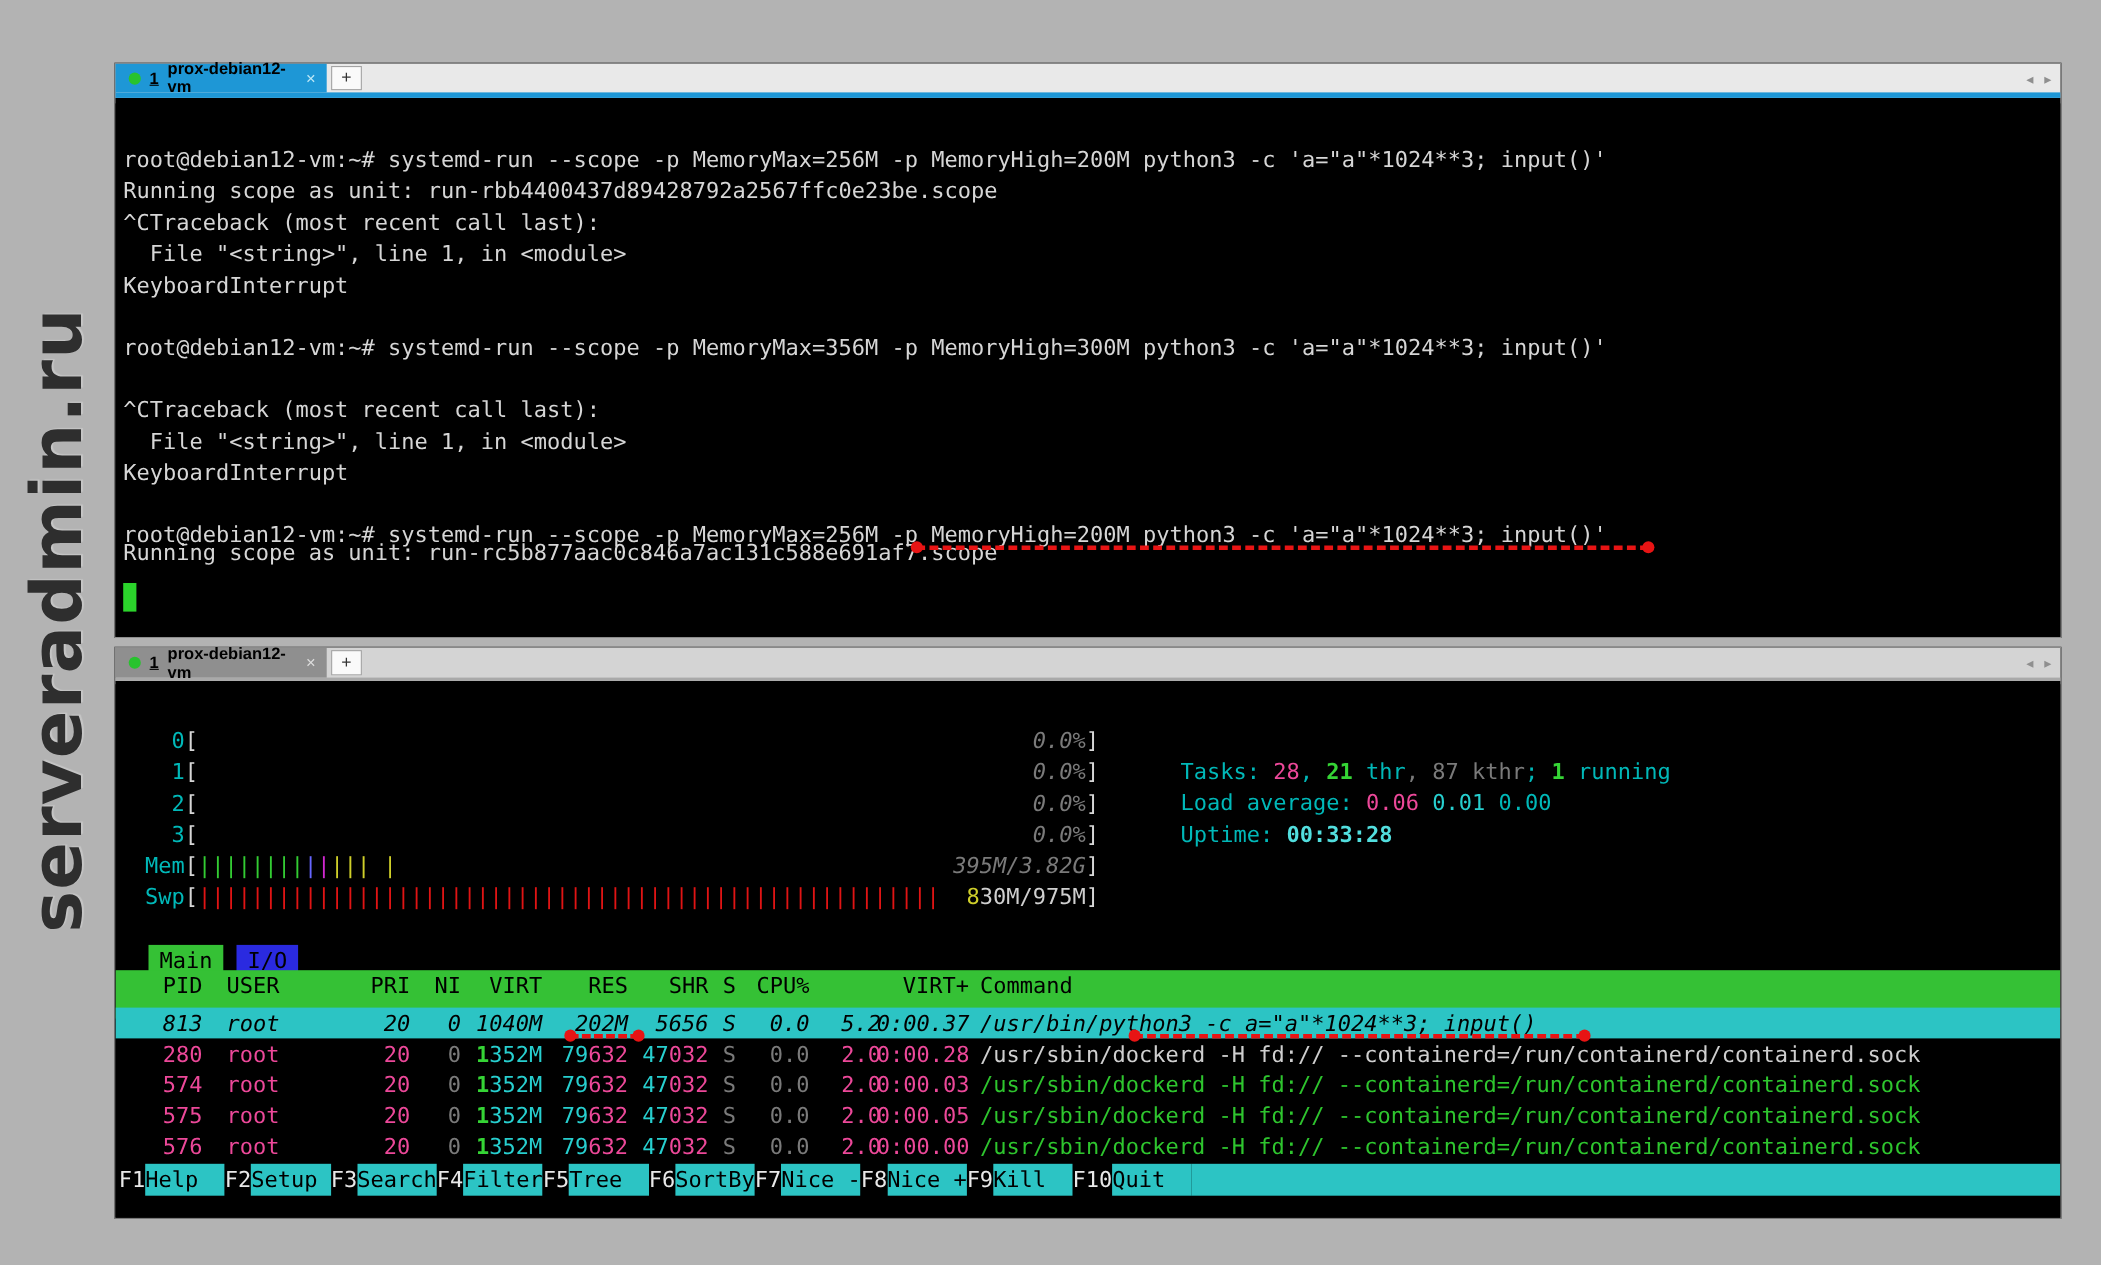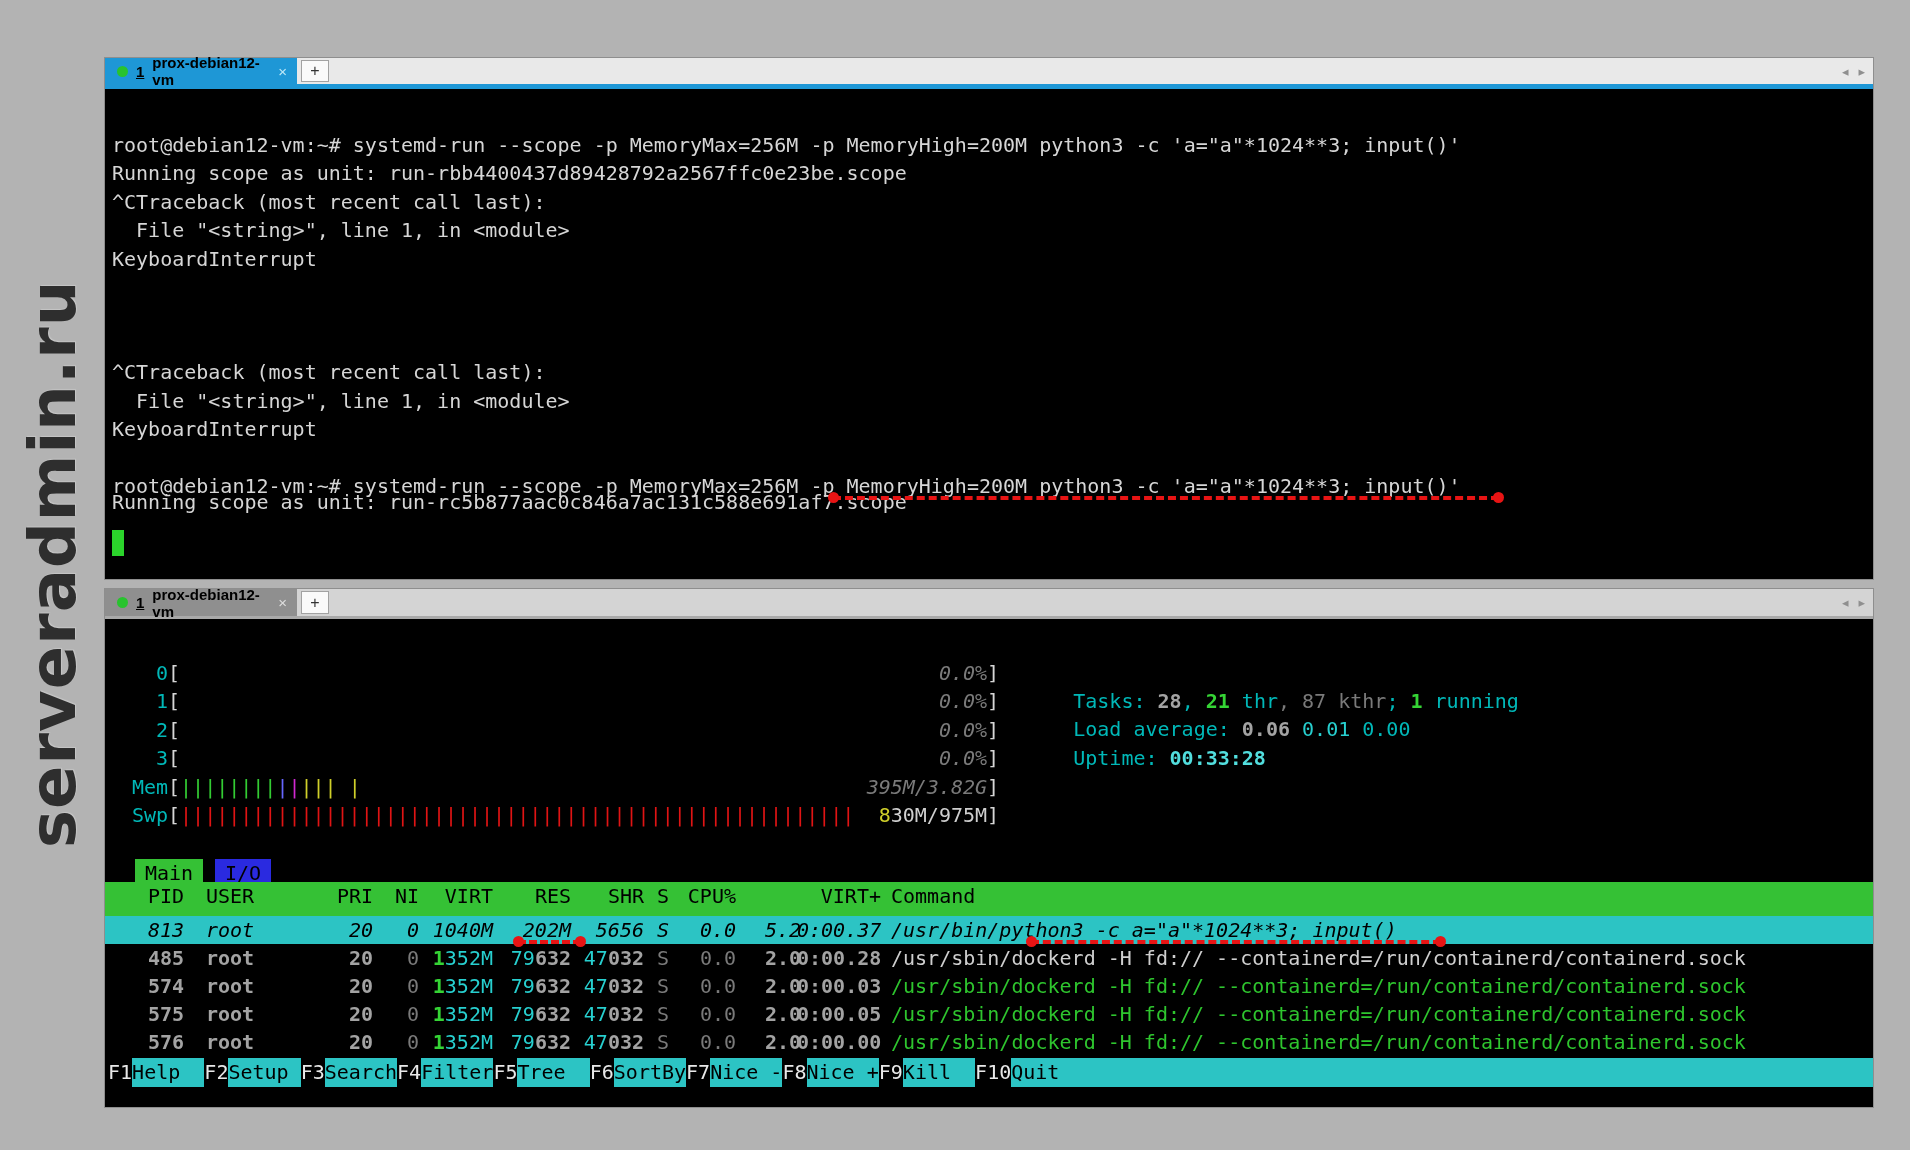--- a/index.html
+++ b/index.html
@@ -38,21 +38,21 @@
   .tline { position:absolute; left:7px; height:28px; color:#d6d6d6; }
   .cursor { position:absolute; left:7px; top:436px; width:12px; height:26px; background:#2bd42b; }
 
   
   .c-cyan { color:#00b8b8; }
   .c-bcyan { color:#52dede; font-weight:bold; }
   .c-mcyan { color:#27cfcf; }
   .c-green { color:#35d435; font-weight:bold; }
   .c-mgreen { color:#2ec52e; }
   .c-dim { color:#7a7a7a; }
-  .c-white { color:#a3a3a3; font-weight:bold; }
+  .c-white { color:#ec4899; font-weight:normal; }
   .c-lgray { color:#cfcfcf; }
   .p-green { color:#33cc33; }
   .p-blue { color:#6666ff; }
   .p-magenta { color:#d028d0; }
   .p-yellow { color:#cfcf2a; }
   .p-red { color:#e01414; }
 
   
   .meter-row { position:absolute; left:0; height:28px; display:flex; }
   .m-label { display:inline-block; width:63px; text-align:right; color:#00b8b8; }
@@ -108,20 +108,21 @@
       <span>▸</span>
     </div>
   </div>
   <div class="term mono" id="term1">
     <div class="tline" style="top:37px">root@debian12-vm:~# systemd-run --scope -p MemoryMax=256M -p MemoryHigh=200M python3 -c 'a="a"*1024**3; input()'</div>
     <div class="tline" style="top:65px">Running scope as unit: run-rbb4400437d89428792a2567ffc0e23be.scope</div>
     <div class="tline" style="top:94px">^CTraceback (most recent call last):</div>
     <div class="tline" style="top:122px">  File "&lt;string&gt;", line 1, in &lt;module&gt;</div>
     <div class="tline" style="top:151px">KeyboardInterrupt</div>
     <div class="tline" style="top:179px"></div>
+    <div class="tline" style="top:208px">root@debian12-vm:~# systemd-run --scope -p MemoryMax=356M -p MemoryHigh=300M python3 -c 'a="a"*1024**3; input()'</div>
     <div class="tline" style="top:264px">^CTraceback (most recent call last):</div>
     <div class="tline" style="top:293px">  File "&lt;string&gt;", line 1, in &lt;module&gt;</div>
     <div class="tline" style="top:321px">KeyboardInterrupt</div>
     <div class="tline" style="top:349px"></div>
     <div class="tline" style="top:378px">root@debian12-vm:~# systemd-run --scope -p MemoryMax=256M -p MemoryHigh=200M python3 -c 'a="a"*1024**3; input()'</div>
     <div class="tline" style="top:394px">Running scope as unit: run-rc5b877aac0c846a7ac131c588e691af7.scope</div>
     <div class="cursor"></div>
     <div class="red-dash" style="left:728px; top:402px; width:666px;"></div>
   </div>
 </div>
@@ -208,21 +209,21 @@
       <span class="cell r" style="left:472px;width:67px">5656</span>
       <span class="cell" style="left:552px">S</span>
       <span class="cell r" style="left:574px;width:57px">0.0</span>
       <span class="cell r" style="left:639px;width:57px">5.2</span>
       <span class="cell r" style="left:692px;width:84px">0:00.37</span>
       <span class="cell" style="left:786px">/usr/bin/python3 -c a="a"*1024**3; input()</span>
     </div>
 
     
     <div class="trow" style="top:322px">
-      <span class="cell r c-white" style="left:3px;width:76px">485</span>
+      <span class="cell r c-white" style="left:3px;width:76px">280</span>
       <span class="cell c-white" style="left:101px">root</span>
       <span class="cell r c-white" style="left:214px;width:54px">20</span>
       <span class="cell r c-dim" style="left:272px;width:42px">0</span>
       <span class="cell r" style="left:321px;width:67px"><span class="c-green">1</span><span class="c-mcyan">352M</span></span>
       <span class="cell r" style="left:399px;width:67px"><span class="c-mcyan">79</span><span class="c-white">632</span></span>
       <span class="cell r" style="left:472px;width:67px"><span class="c-mcyan">47</span><span class="c-white">032</span></span>
       <span class="cell c-dim" style="left:552px">S</span>
       <span class="cell r c-dim" style="left:574px;width:57px">0.0</span>
       <span class="cell r c-white" style="left:639px;width:57px">2.0</span>
       <span class="cell r c-white" style="left:692px;width:84px">0:00.28</span>

